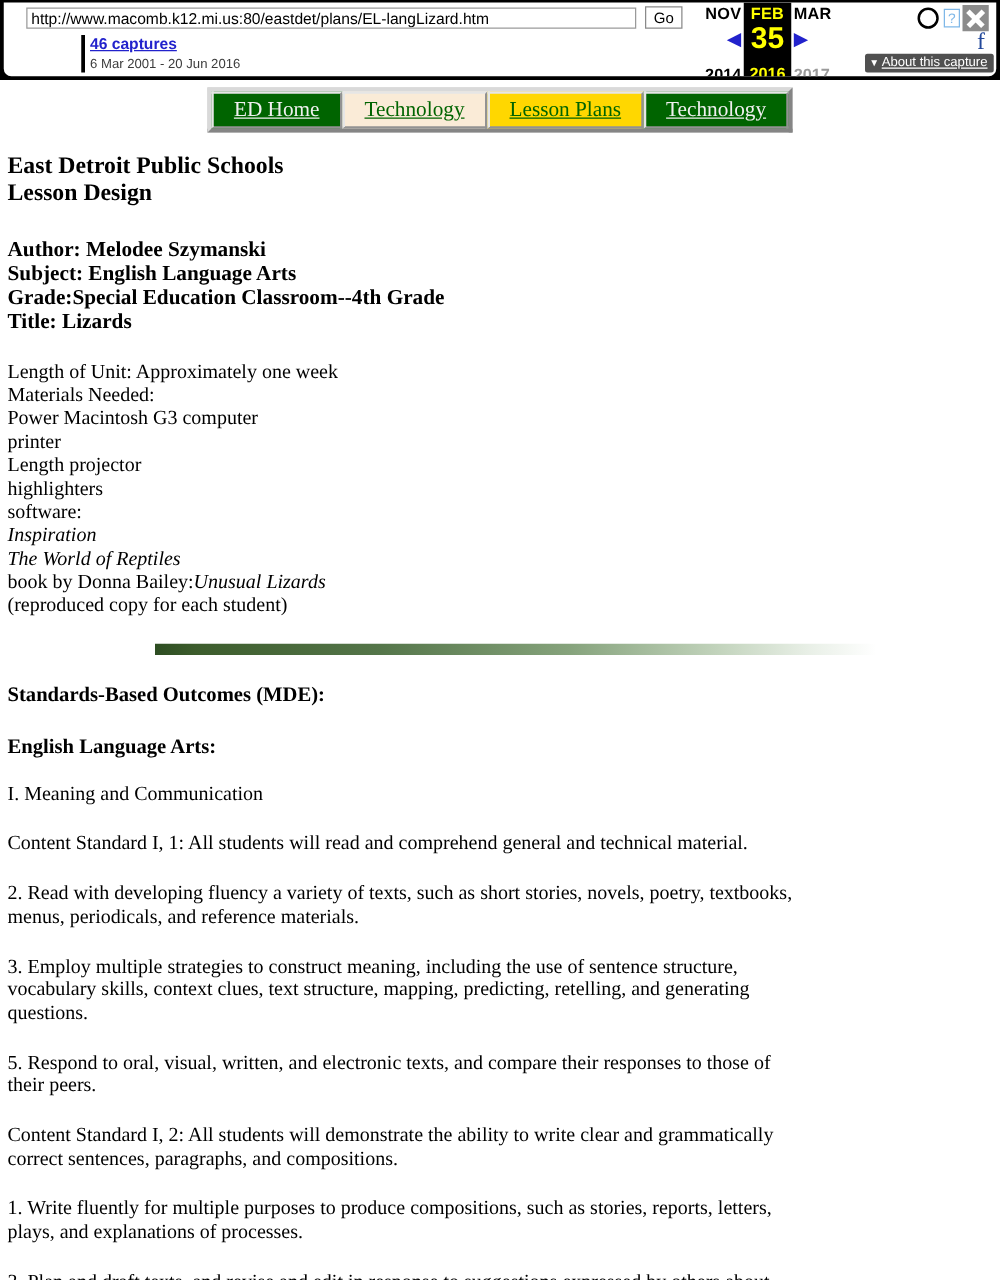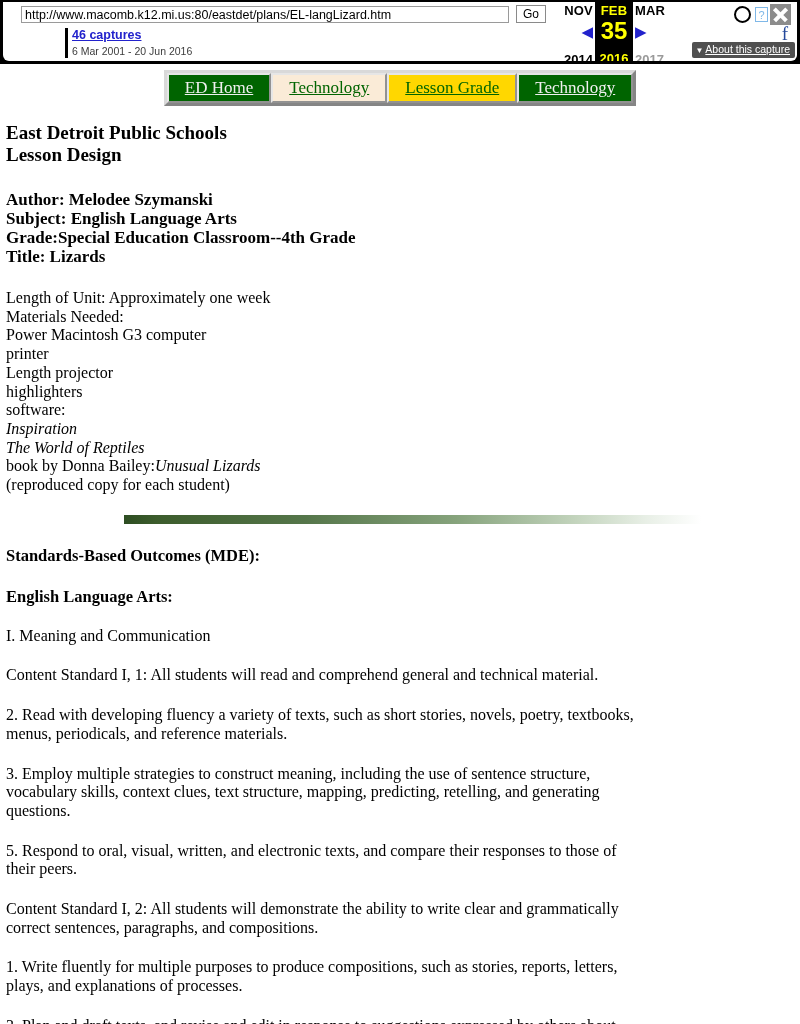--- a/index.html
+++ b/index.html
@@ -382,21 +382,21 @@
   <table id="navtable">
     <tbody>
         <tr>
       <td class="cell-green">
         <a>ED Home</a>
       </td>
       <td class="cell-linen">
         <a>Technology</a>
       </td>
       <td class="cell-gold">
-        <a>Lesson Grade</a>
+        <a>Lesson Plans</a>
       </td>
       <td class="cell-green">
         <a>Technology</a>
       </td>
     </tr>
   </tbody>
     </table>
 </div>
 
 <div id="doc">

